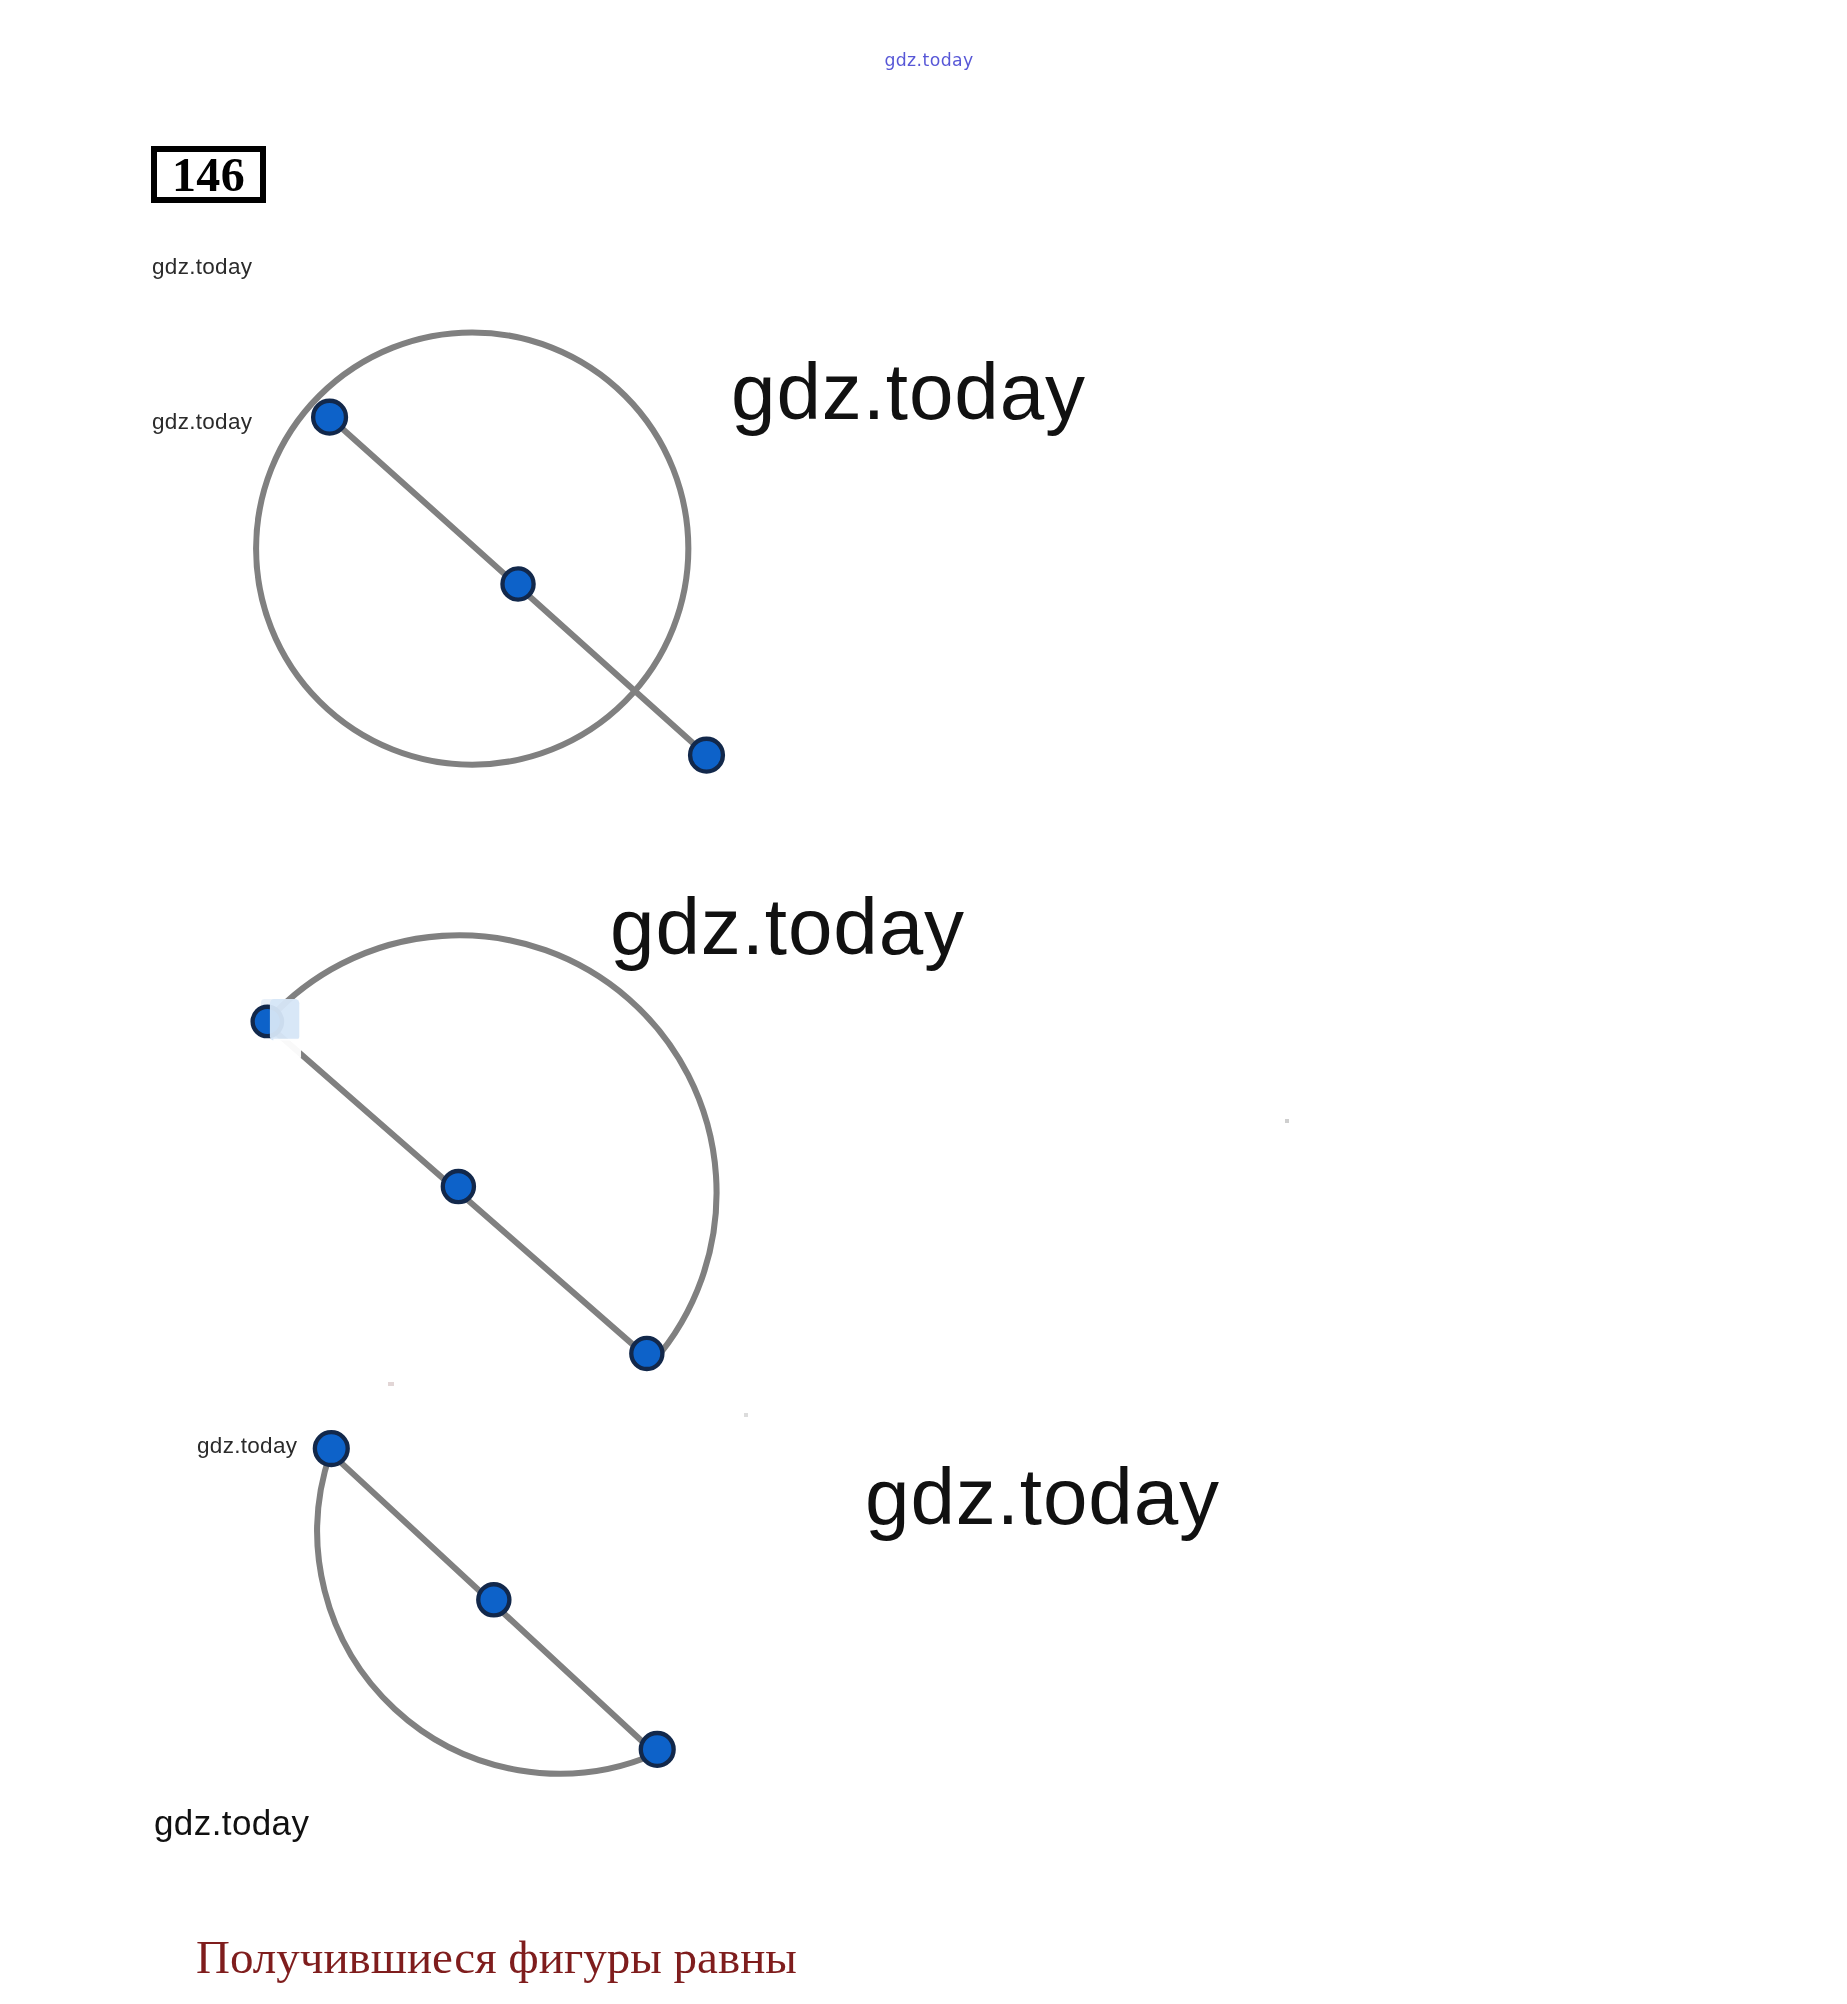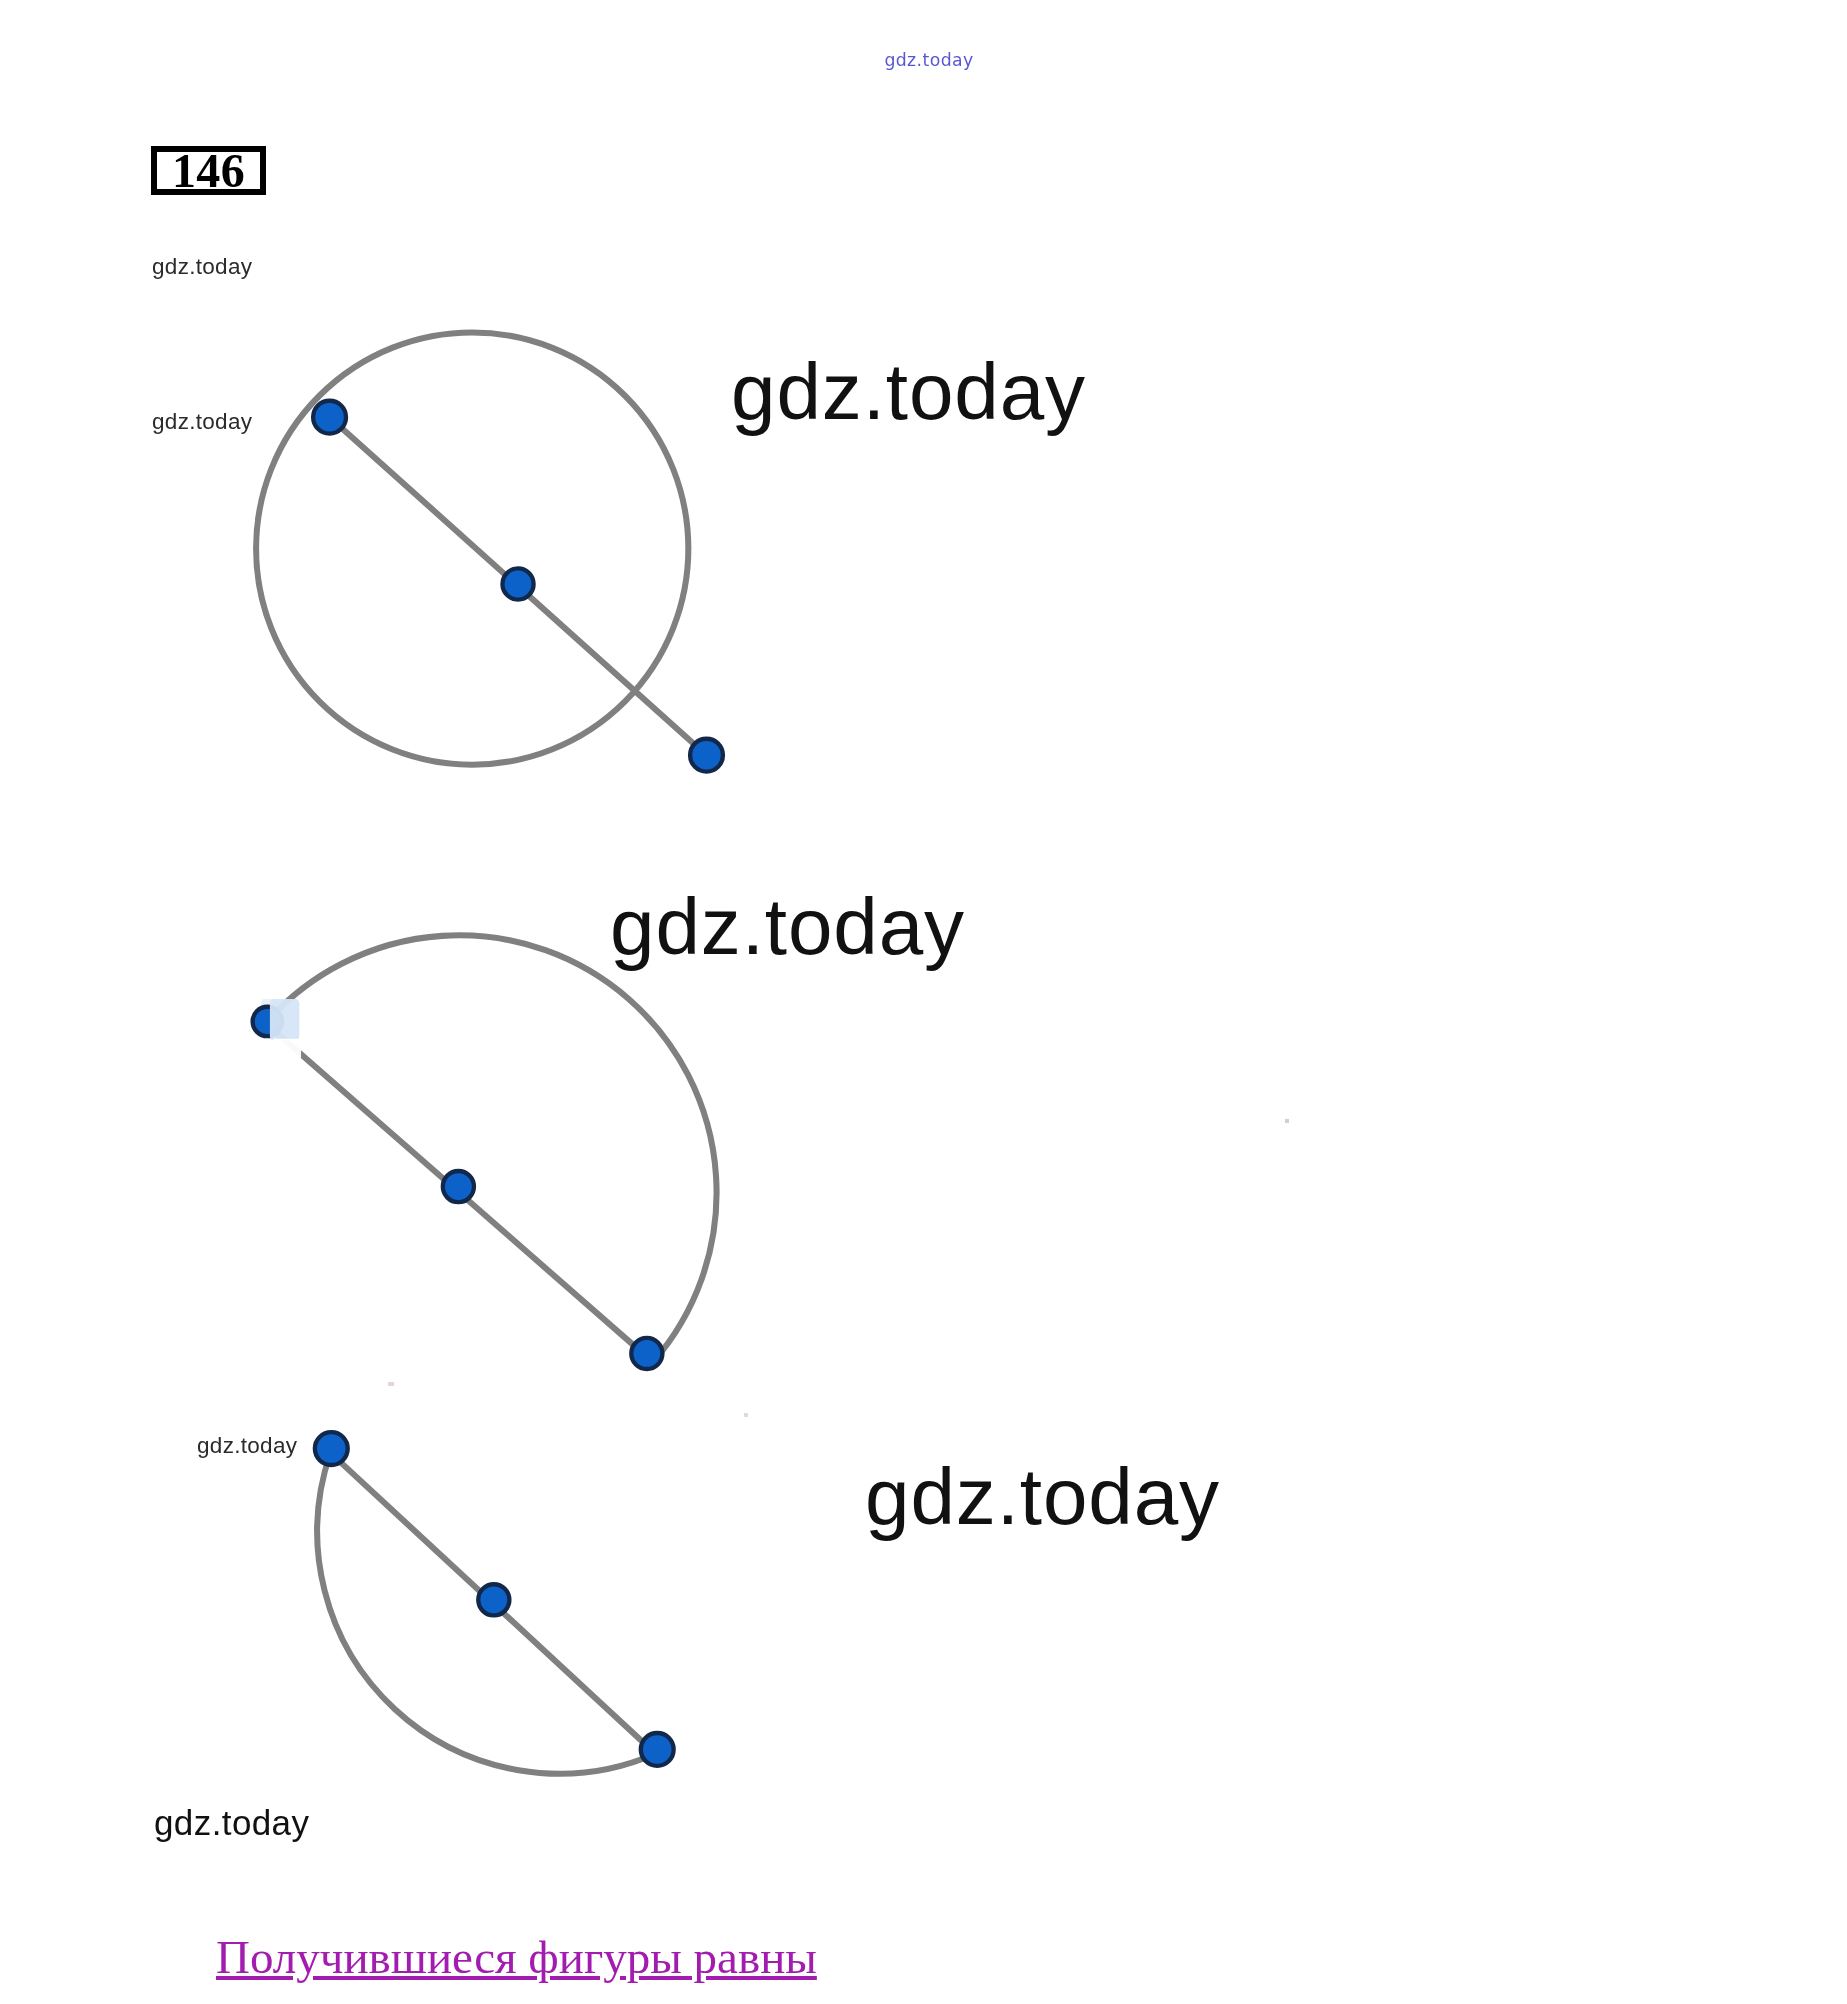--- a/index.html
+++ b/index.html
@@ -37,21 +37,21 @@
     opacity: 0.85;
     user-select: none;
   }
 
   
   .num-box {
     position: absolute;
     left: 151px;
     top: 98px;
     width: 115px;
-    height: 49px;
+    height: 57px;
     border: 6px solid #000000;
     background: #ffffff;
     box-sizing: border-box;
     display: flex;
     align-items: center;
     justify-content: center;
   }
   .num-box-label {
     font-family: "Liberation Serif", serif;
     font-weight: bold;
@@ -91,27 +91,26 @@
     left: 0;
     top: 0;
     width: 1847px;
     height: 2004px;
     pointer-events: none;
   }
 
   
   .caption {
     position: absolute;
-    left: 216px;
+    left: 196px;
     top: 1882px;
     font-family: "Liberation Serif", serif;
     font-size: 47px;
-    color: #a21caf;
+    color: #7f1d1d;
     white-space: nowrap;
-    text-decoration: underline;
   }
 
   
   .artifact {
     position: absolute;
     background: #e7eef7;
   }
 </style>
 </head>
 <body>

